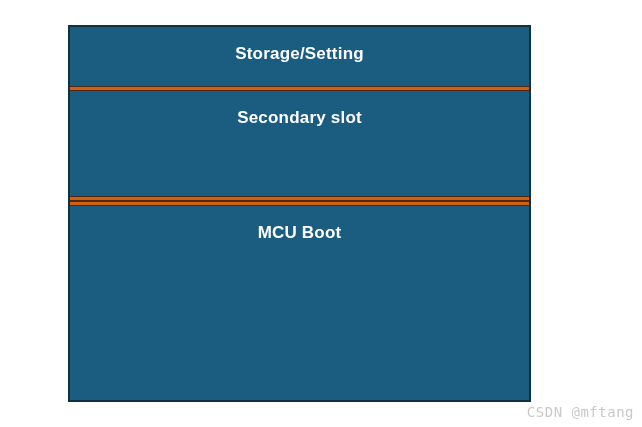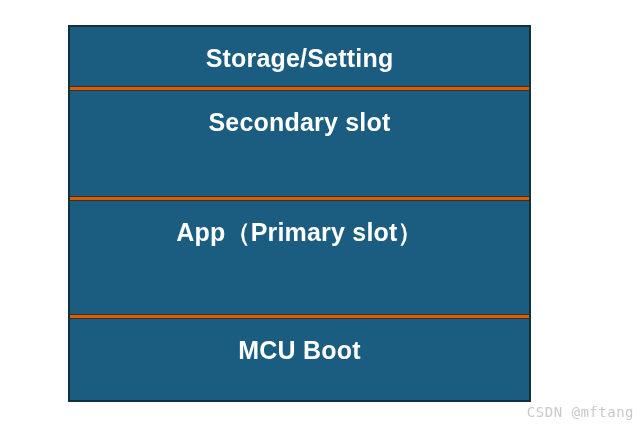--- a/index.html
+++ b/index.html
@@ -42,21 +42,21 @@
     box-sizing: border-box;
     background: #1a5d80;
     flex: 0 0 auto;
     overflow: hidden;
   }
 
   .region-label {
     display: block;
     text-align: center;
     color: #ffffff;
-    font-size: 25px;
+    font-size: 17px;
     font-weight: bold;
     letter-spacing: 0.2px;
     line-height: 1.1;
     white-space: nowrap;
     padding-top: 18px;
   }
 
   
   #region-storage   { height: 59px; }
   #region-secondary { height: 105px; }
@@ -99,23 +99,20 @@
     </div>
 
     <div class="divider"></div>
 
     <div class="region" id="region-secondary">
       <span class="region-label">Secondary slot</span>
     </div>
 
     <div class="divider"></div>
 
-    <div class="region" id="region-app">
-      <span class="region-label">App（Primary slot）</span>
-    </div>
 
     <div class="divider"></div>
 
     <div class="region" id="region-boot">
       <span class="region-label">MCU Boot</span>
     </div>
 
   </div>
 
   <div id="watermark">CSDN @mftang</div>

